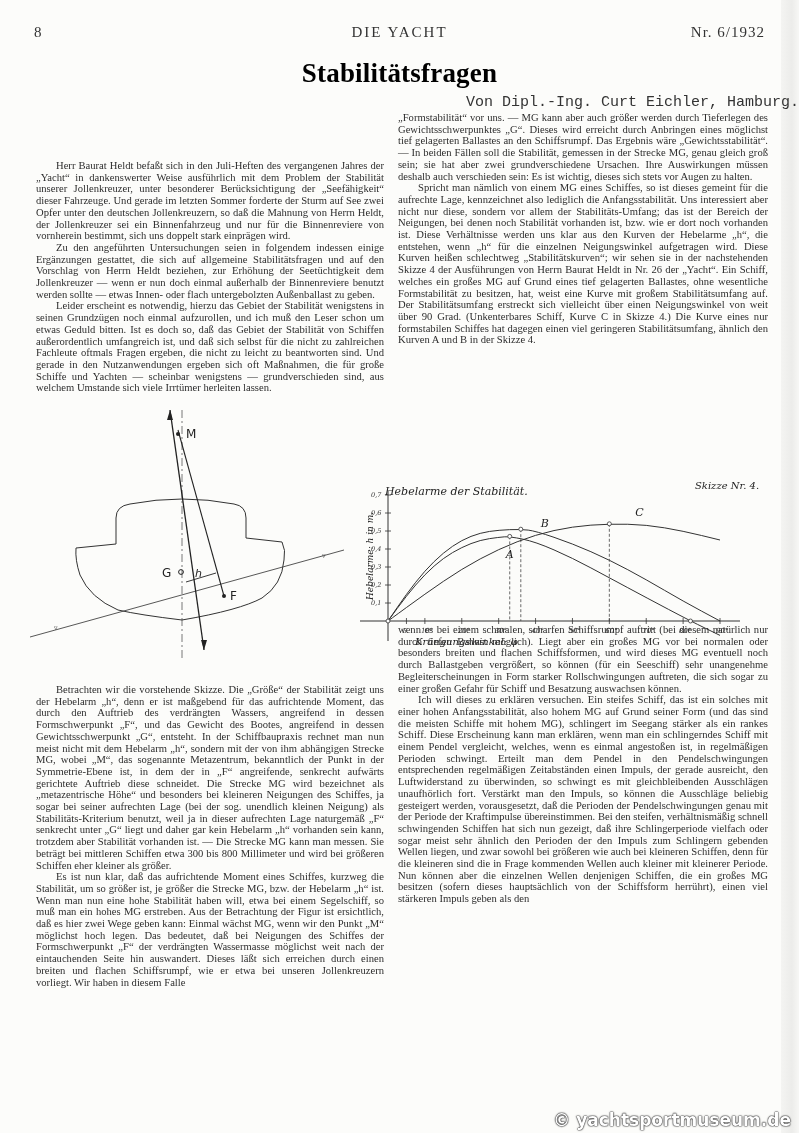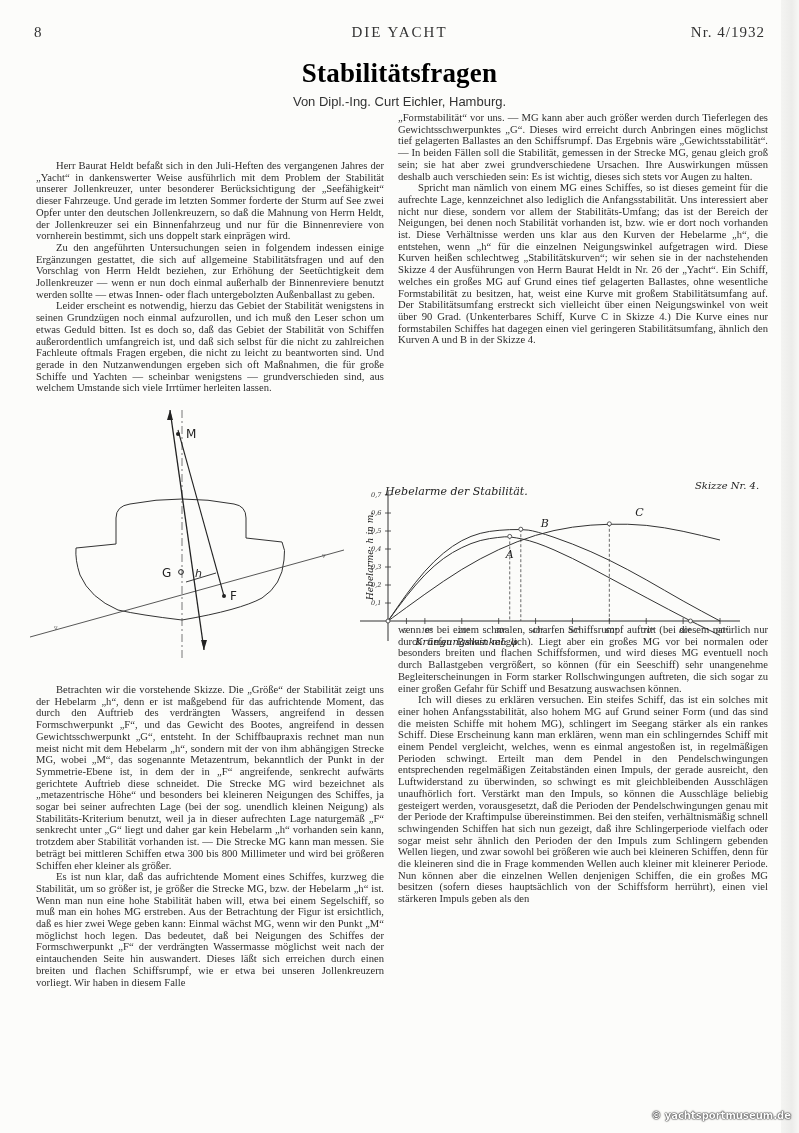--- a/index.html
+++ b/index.html
@@ -1,41 +1,41 @@
 <!DOCTYPE html>
 <html><head>
 <meta charset="utf-8">
 <style>
   html,body{margin:0;padding:0;background:#fff;}
   body{width:799px;height:1133px;position:relative;overflow:hidden;font-family:"DejaVu Serif","Liberation Serif",serif;color:#2a2a2a;}
   .page{position:absolute;left:0;top:0;width:799px;height:1133px;background:#fcfcfa;}
   .edge{position:absolute;right:0;top:0;width:18px;height:1133px;background:linear-gradient(90deg,#f4f4f2,#ececea 60%,#f7f7f5);}
   .hdr{position:absolute;top:24px;font-family:"Liberation Serif",serif;font-size:15px;letter-spacing:1px;color:#333;}
   .title{position:absolute;left:0;width:799px;top:58px;text-align:center;font-family:"Liberation Serif",serif;font-weight:bold;font-size:27px;color:#000000;letter-spacing:0.2px;}
-  .byline{position:absolute;left:0;width:799px;top:94px;text-align:center;font-family:Liberation Sans, sans-serif;font-size:13px;color:#333;}
+  .byline{position:absolute;left:0;width:799px;top:94px;text-align:right;font-family:Liberation Mono, monospace;font-size:15px;color:#333;}
   .col{position:absolute;font-family:"Liberation Serif",serif;font-size:10.6px;line-height:11.7px;text-align:justify;color:#2d2d2d;}
   .col p{margin:0;text-indent:20px;}
   .col p.noind{text-indent:0;}
   .col1a{left:36px;top:112px;width:348px;margin-top:48px;}
   .col2a{left:398px;top:112px;width:370px;}
   .col1b{left:36px;top:684px;width:348px;}
   .col2b{left:398px;top:624px;width:370px;}
   svg text{font-family:"DejaVu Sans",sans-serif;}
   .hand{font-family:"DejaVu Serif",serif;font-style:italic;}
-  .wm{position:absolute;right:8px;top:1110px;font-family:"DejaVu Sans",sans-serif;font-weight:bold;font-size:10px;color:#fff;text-shadow:0 0 1px #222,0 0 1px #222,0 0 2px #333;}
+  .wm{position:absolute;right:8px;top:1110px;font-family:"DejaVu Sans",sans-serif;font-weight:bold;font-size:17px;color:#fff;text-shadow:0 0 1px #222,0 0 1px #222,0 0 2px #333;}
 </style>
 </head>
 <body>
 
 <div class="page">
   <div class="edge"></div>
 
   <div class="hdr" style="left:34px;">8</div>
   <div class="hdr" style="left:0;width:799px;text-align:center;letter-spacing:2px;">DIE YACHT</div>
-  <div class="hdr" style="right:34px;">Nr. 4/1932</div>
+  <div class="hdr" style="right:34px;">Nr. 6/1932</div>
 
   <div class="title">Stabilitätsfragen</div>
   <div class="byline">Von Dipl.-Ing. Curt Eichler, Hamburg.</div>
 
   <div class="col col1a">
     <p>Herr Baurat Heldt befaßt sich in den Juli-Heften des vergangenen Jahres der „Yacht“ in dankenswerter Weise ausführlich mit dem Problem der Stabilität unserer Jollenkreuzer, unter besonderer Berücksichtigung der „Seefähigkeit“ dieser Fahrzeuge. Und gerade im letzten Sommer forderte der Sturm auf See zwei Opfer unter den deutschen Jollenkreuzern, so daß die Mahnung von Herrn Heldt, der Jollenkreuzer sei ein Binnenfahrzeug und nur für die Binnenreviere von vornherein bestimmt, sich uns doppelt stark einprägen wird.</p>
     <p>Zu den angeführten Untersuchungen seien in folgendem indessen einige Ergänzungen gestattet, die sich auf allgemeine Stabilitätsfragen und auf den Vorschlag von Herrn Heldt beziehen, zur Erhöhung der Seetüchtigkeit dem Jollenkreuzer — wenn er nun doch einmal außerhalb der Binnenreviere benutzt werden sollte — etwas Innen- oder flach untergebolzten Außenballast zu geben.</p>
     <p>Leider erscheint es notwendig, hierzu das Gebiet der Stabilität wenigstens in seinen Grundzügen noch einmal aufzurollen, und ich muß den Leser schon um etwas Geduld bitten. Ist es doch so, daß das Gebiet der Stabilität von Schiffen außerordentlich umfangreich ist, und daß sich selbst für die nicht zu zahlreichen Fachleute oftmals Fragen ergeben, die nicht zu leicht zu beantworten sind. Und gerade in den Nutzanwendungen ergeben sich oft Maßnahmen, die für große Schiffe und Yachten — scheinbar wenigstens — grundverschieden sind, aus welchem Umstande sich viele Irrtümer herleiten lassen.</p>
   </div>
 

